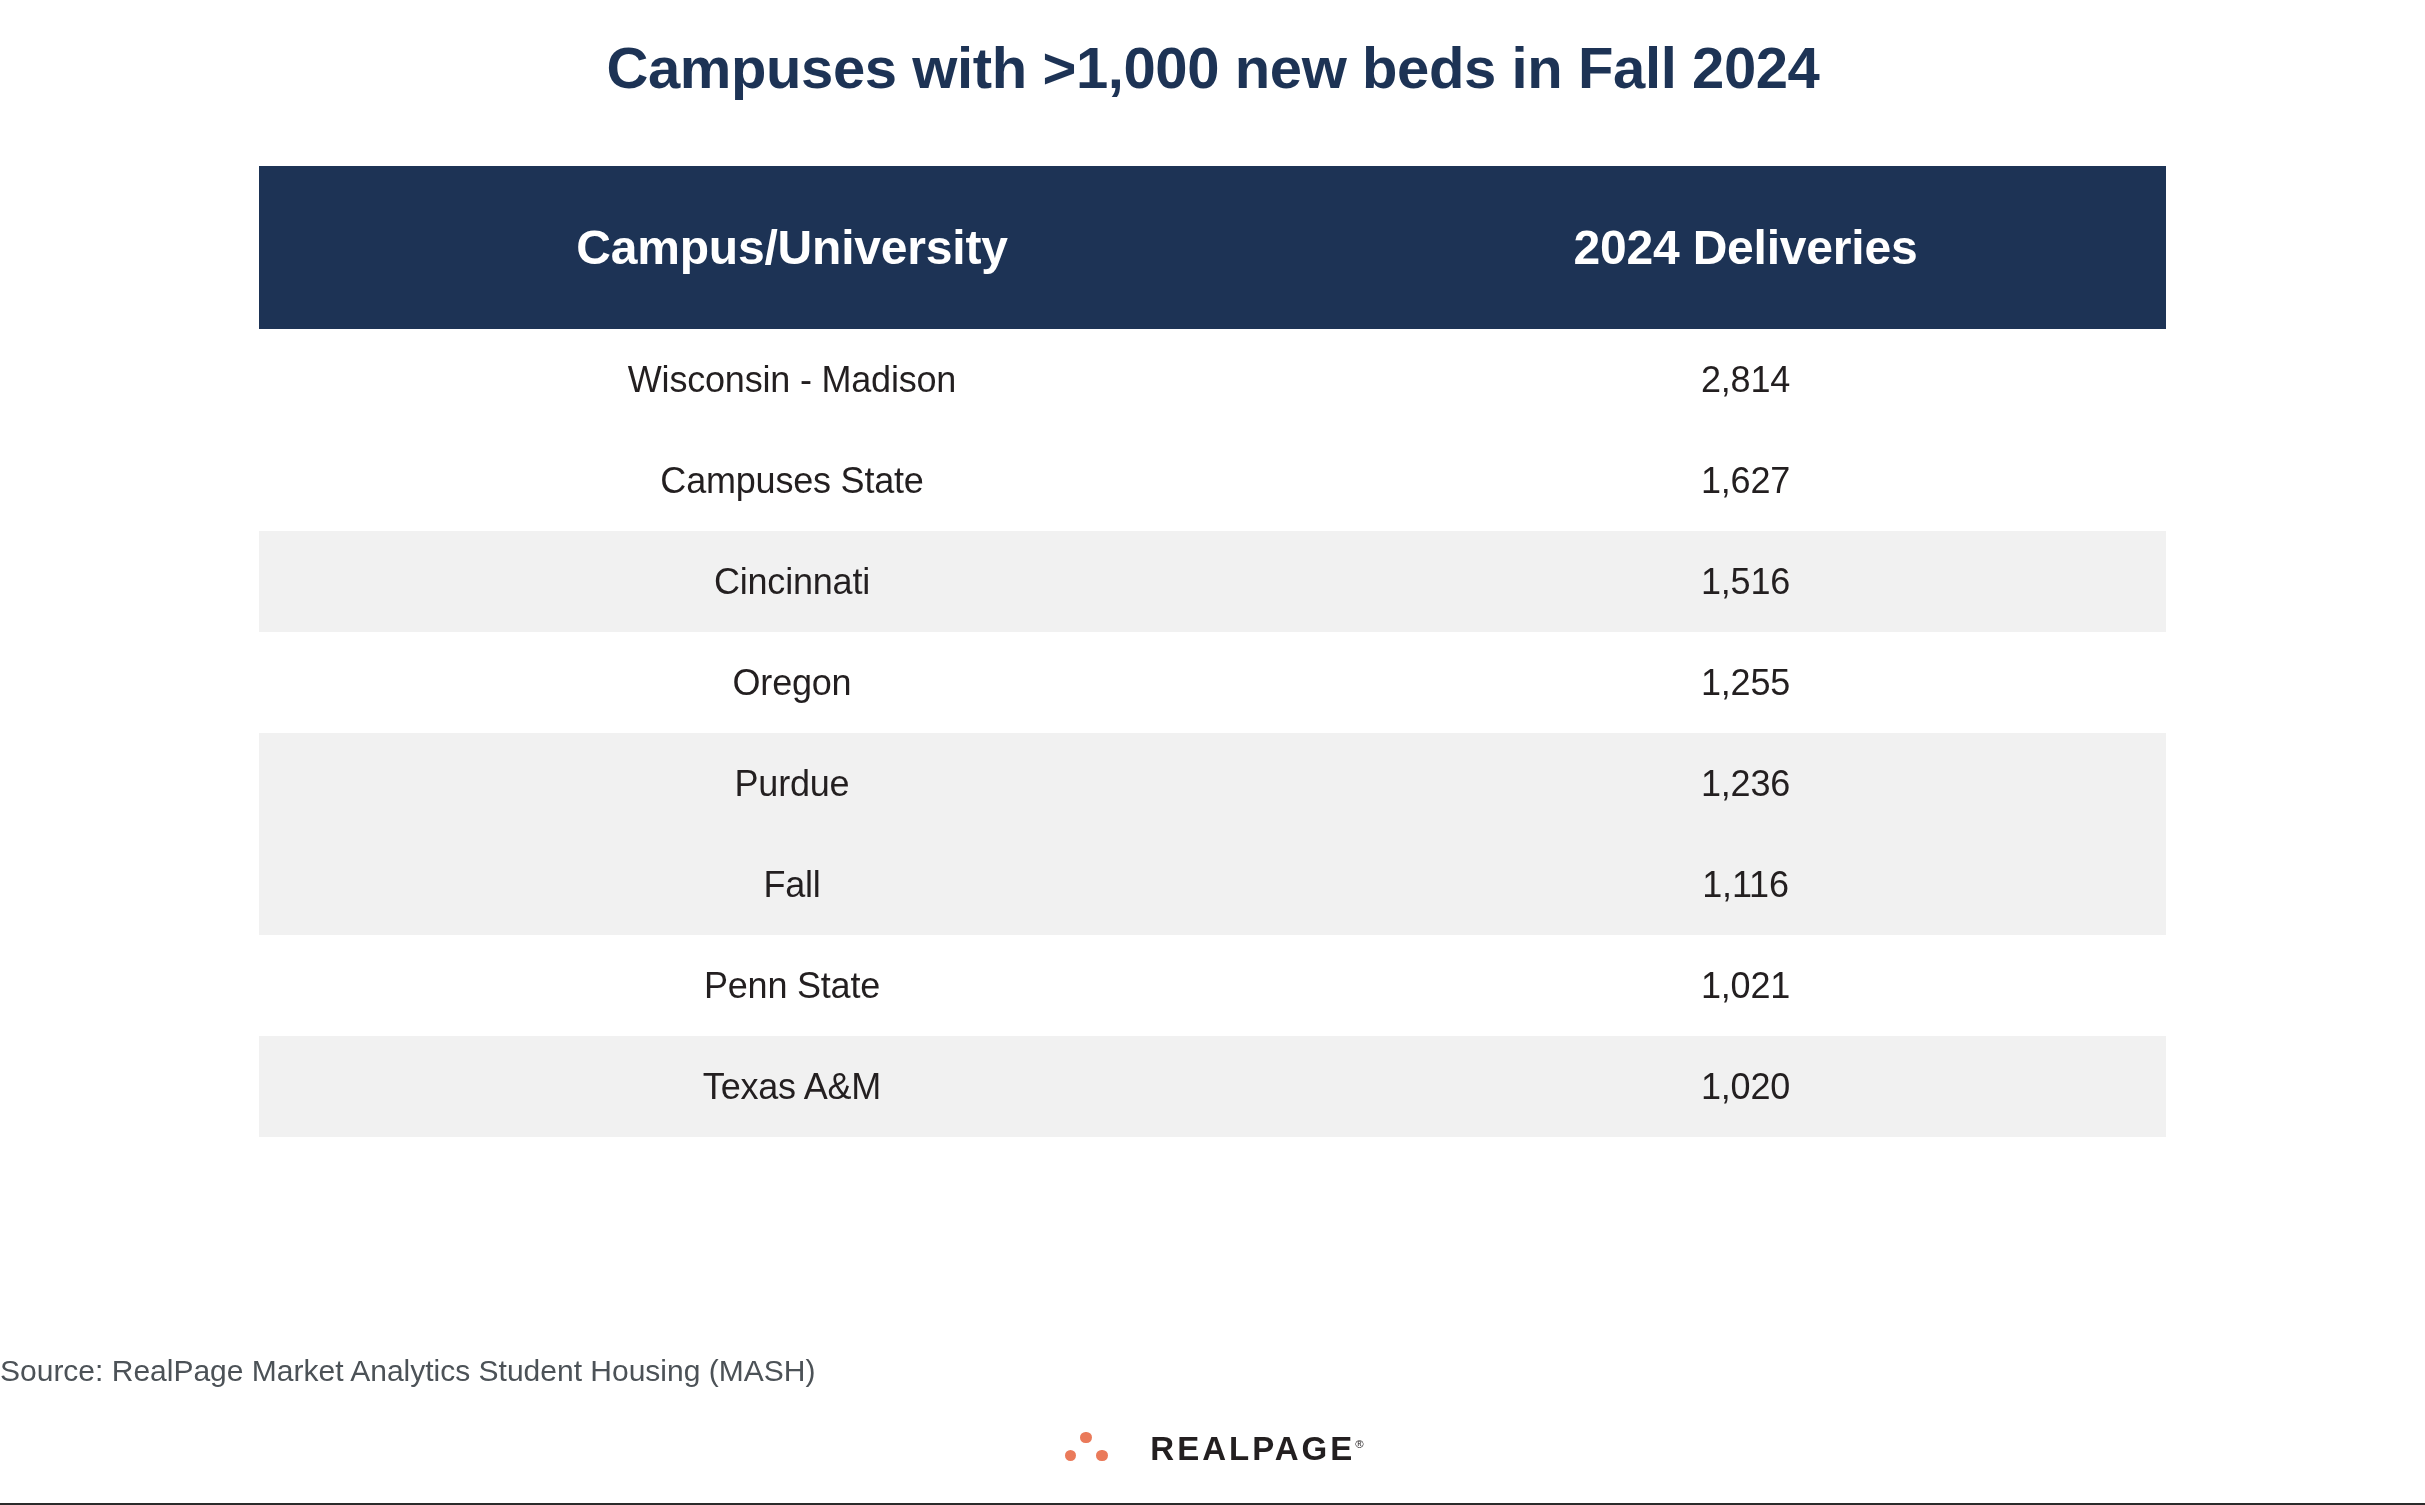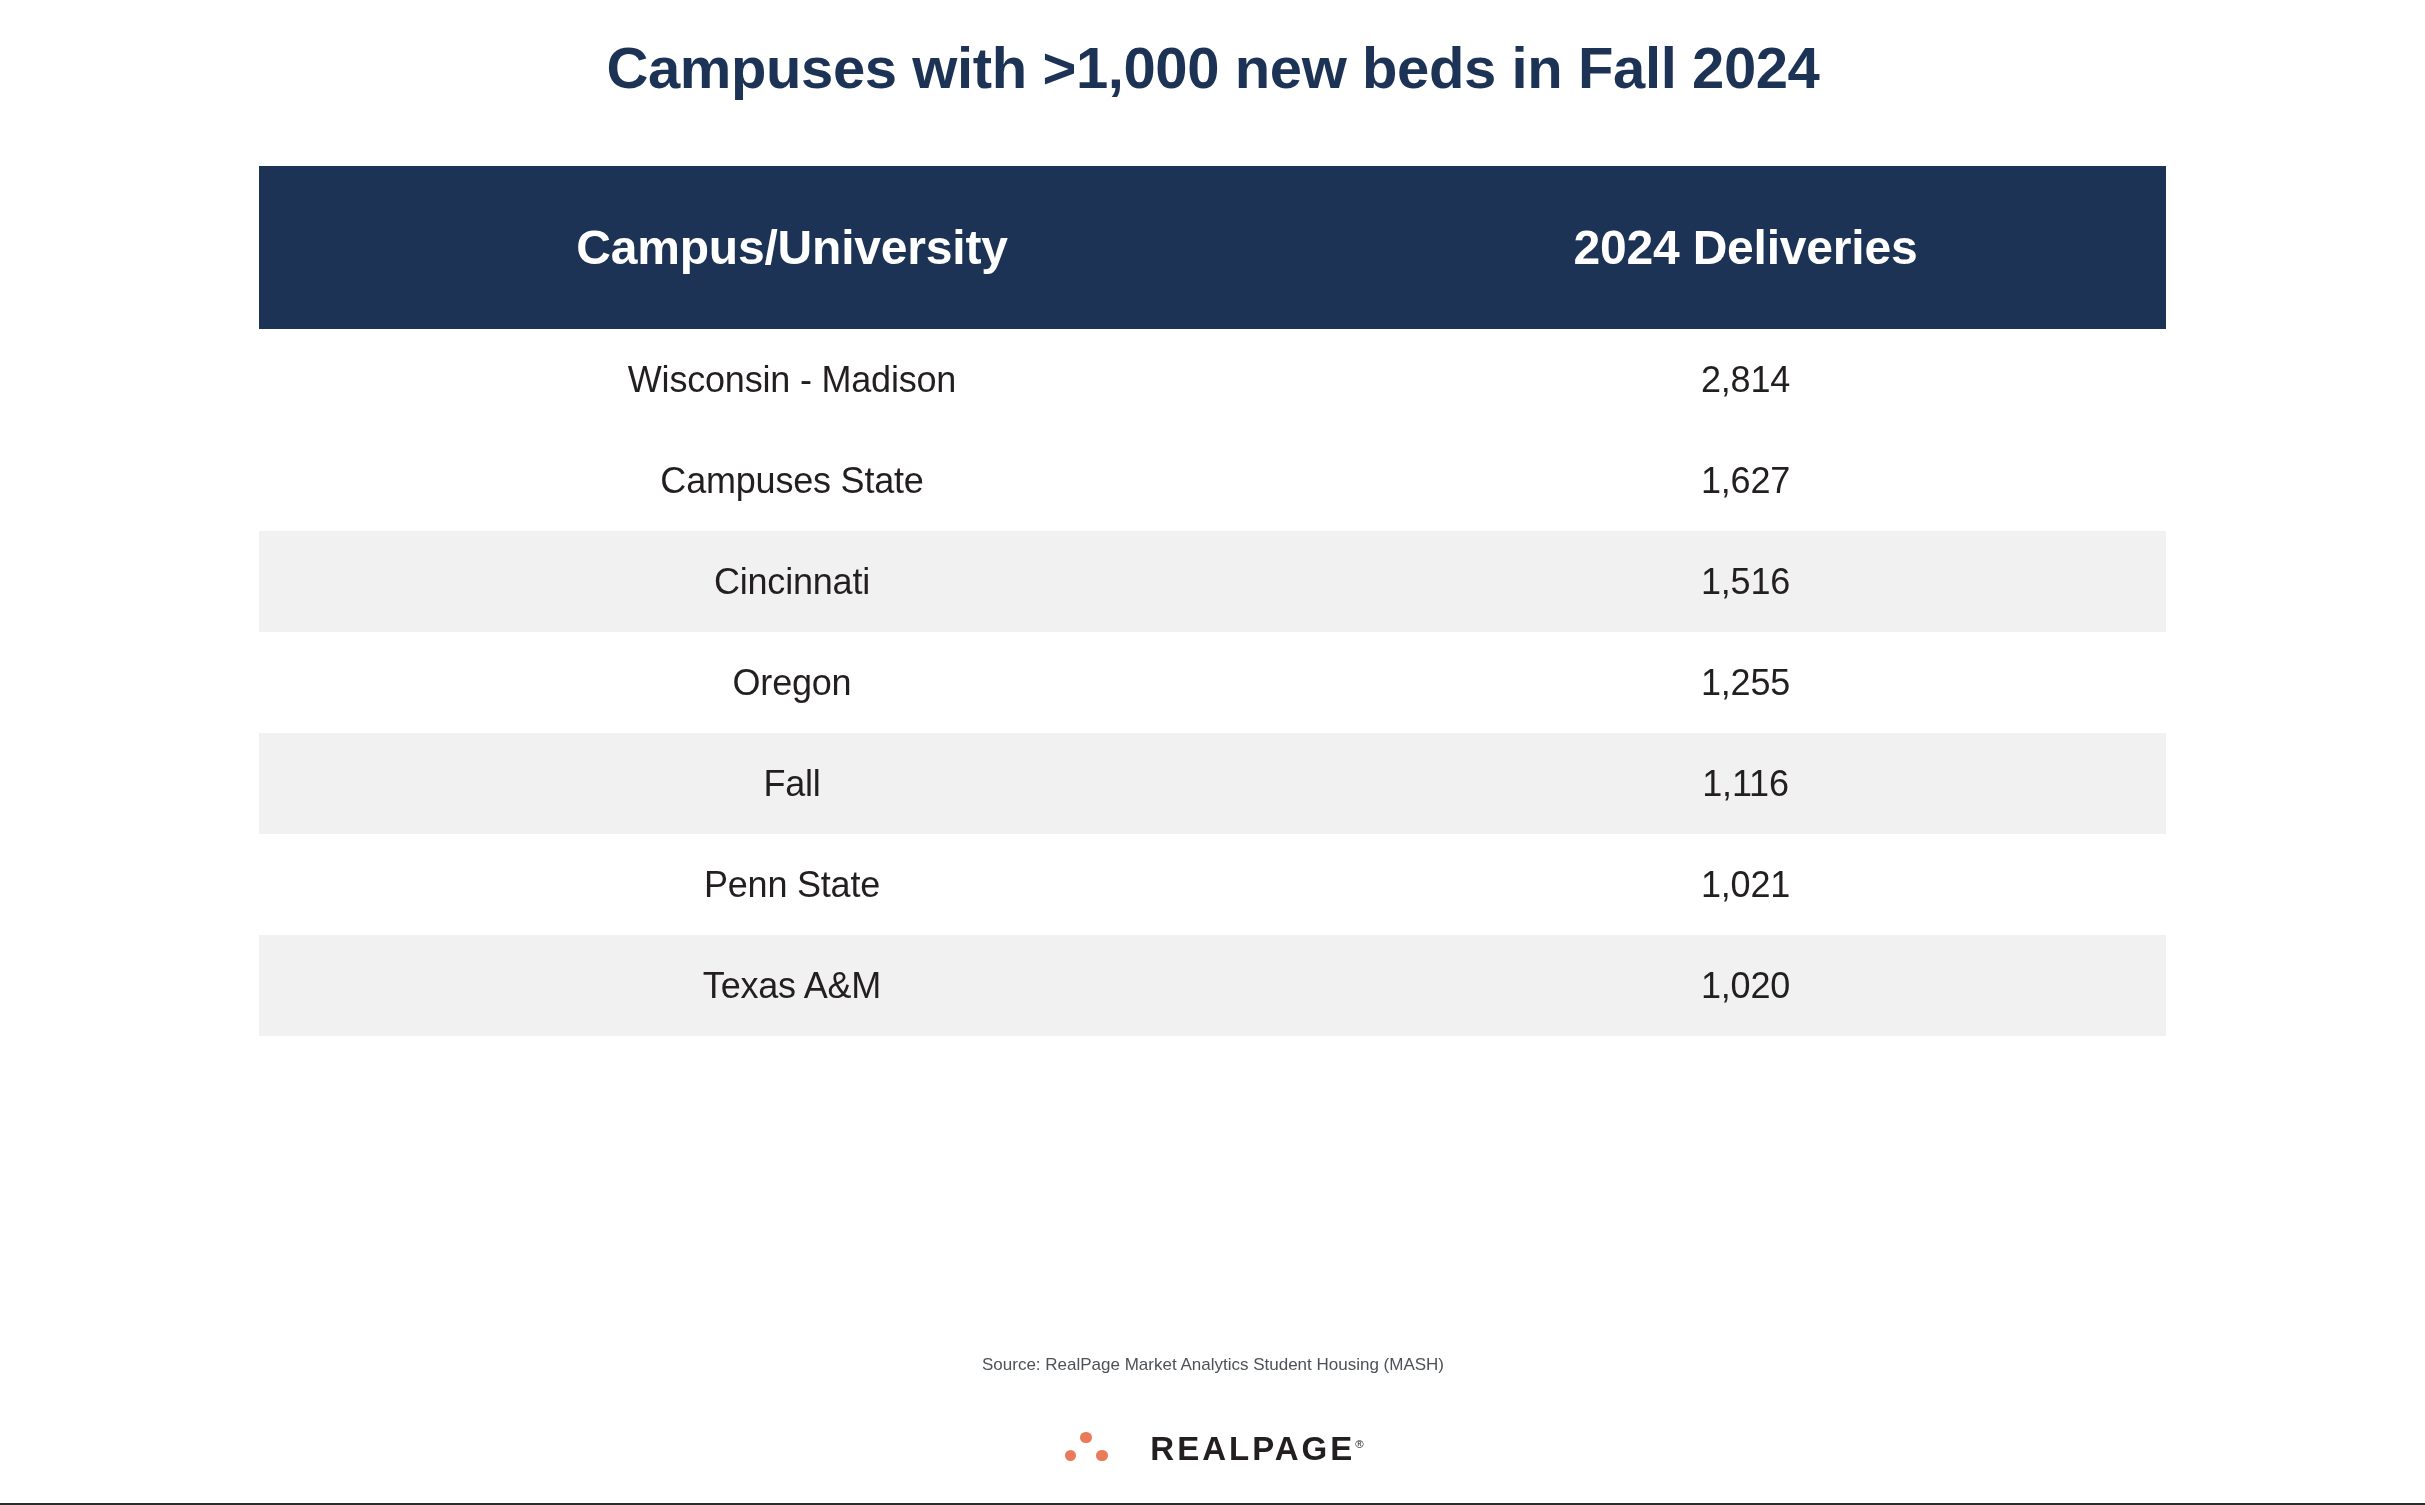--- a/index.html
+++ b/index.html
@@ -77,22 +77,21 @@
   tbody tr.row-odd td {
     background: #ffffff;
   }
 
   
   .source-line {
     position: absolute;
     left: 0;
     top: 1356px;
     width: 100%;
-    text-align: center;
-    font-size: 17px;
+    font-size: 30px;
     color: #4c5257;
     line-height: 1;
   }
 
   .logo-block {
     position: absolute;
     left: 0;
     top: 1430px;
     width: 100%;
     display: flex;
@@ -164,20 +163,24 @@
         </tr>
         <tr class="row-even">
           <td>Cincinnati</td>
           <td>1,516</td>
         </tr>
         <tr class="row-odd">
           <td>Oregon</td>
           <td>1,255</td>
         </tr>
         <tr class="row-even">
+          <td>Purdue</td>
+          <td>1,236</td>
+        </tr>
+        <tr class="row-even">
           <td>Fall</td>
           <td>1,116</td>
         </tr>
         <tr class="row-odd">
           <td>Penn State</td>
           <td>1,021</td>
         </tr>
         <tr class="row-even">
           <td>Texas A&amp;M</td>
           <td>1,020</td>

